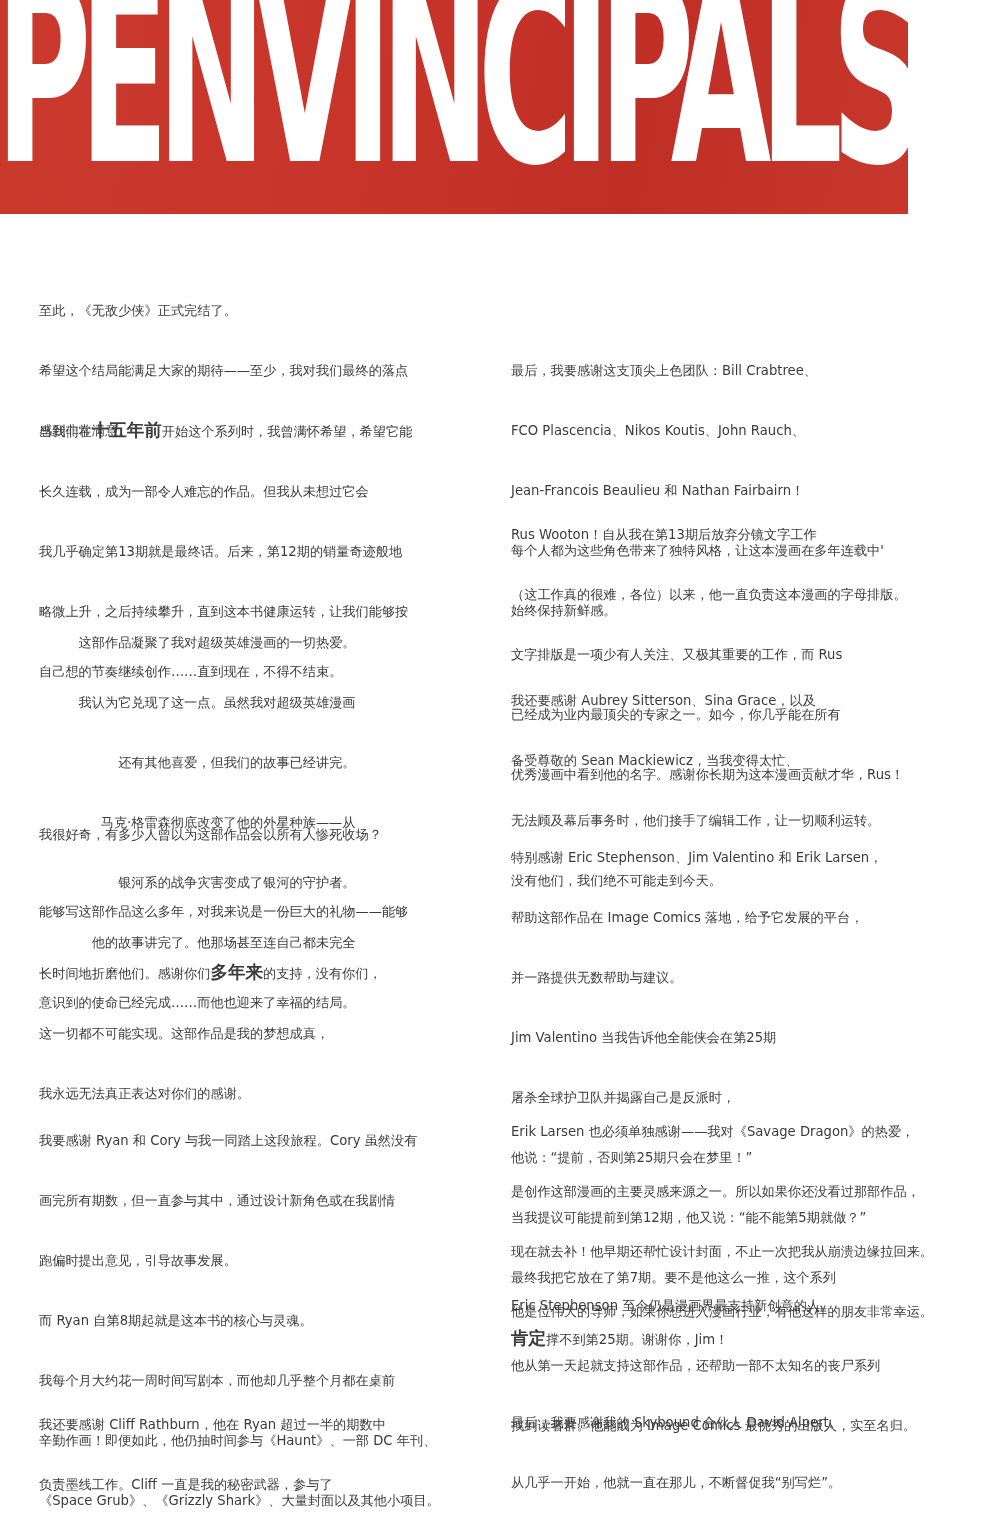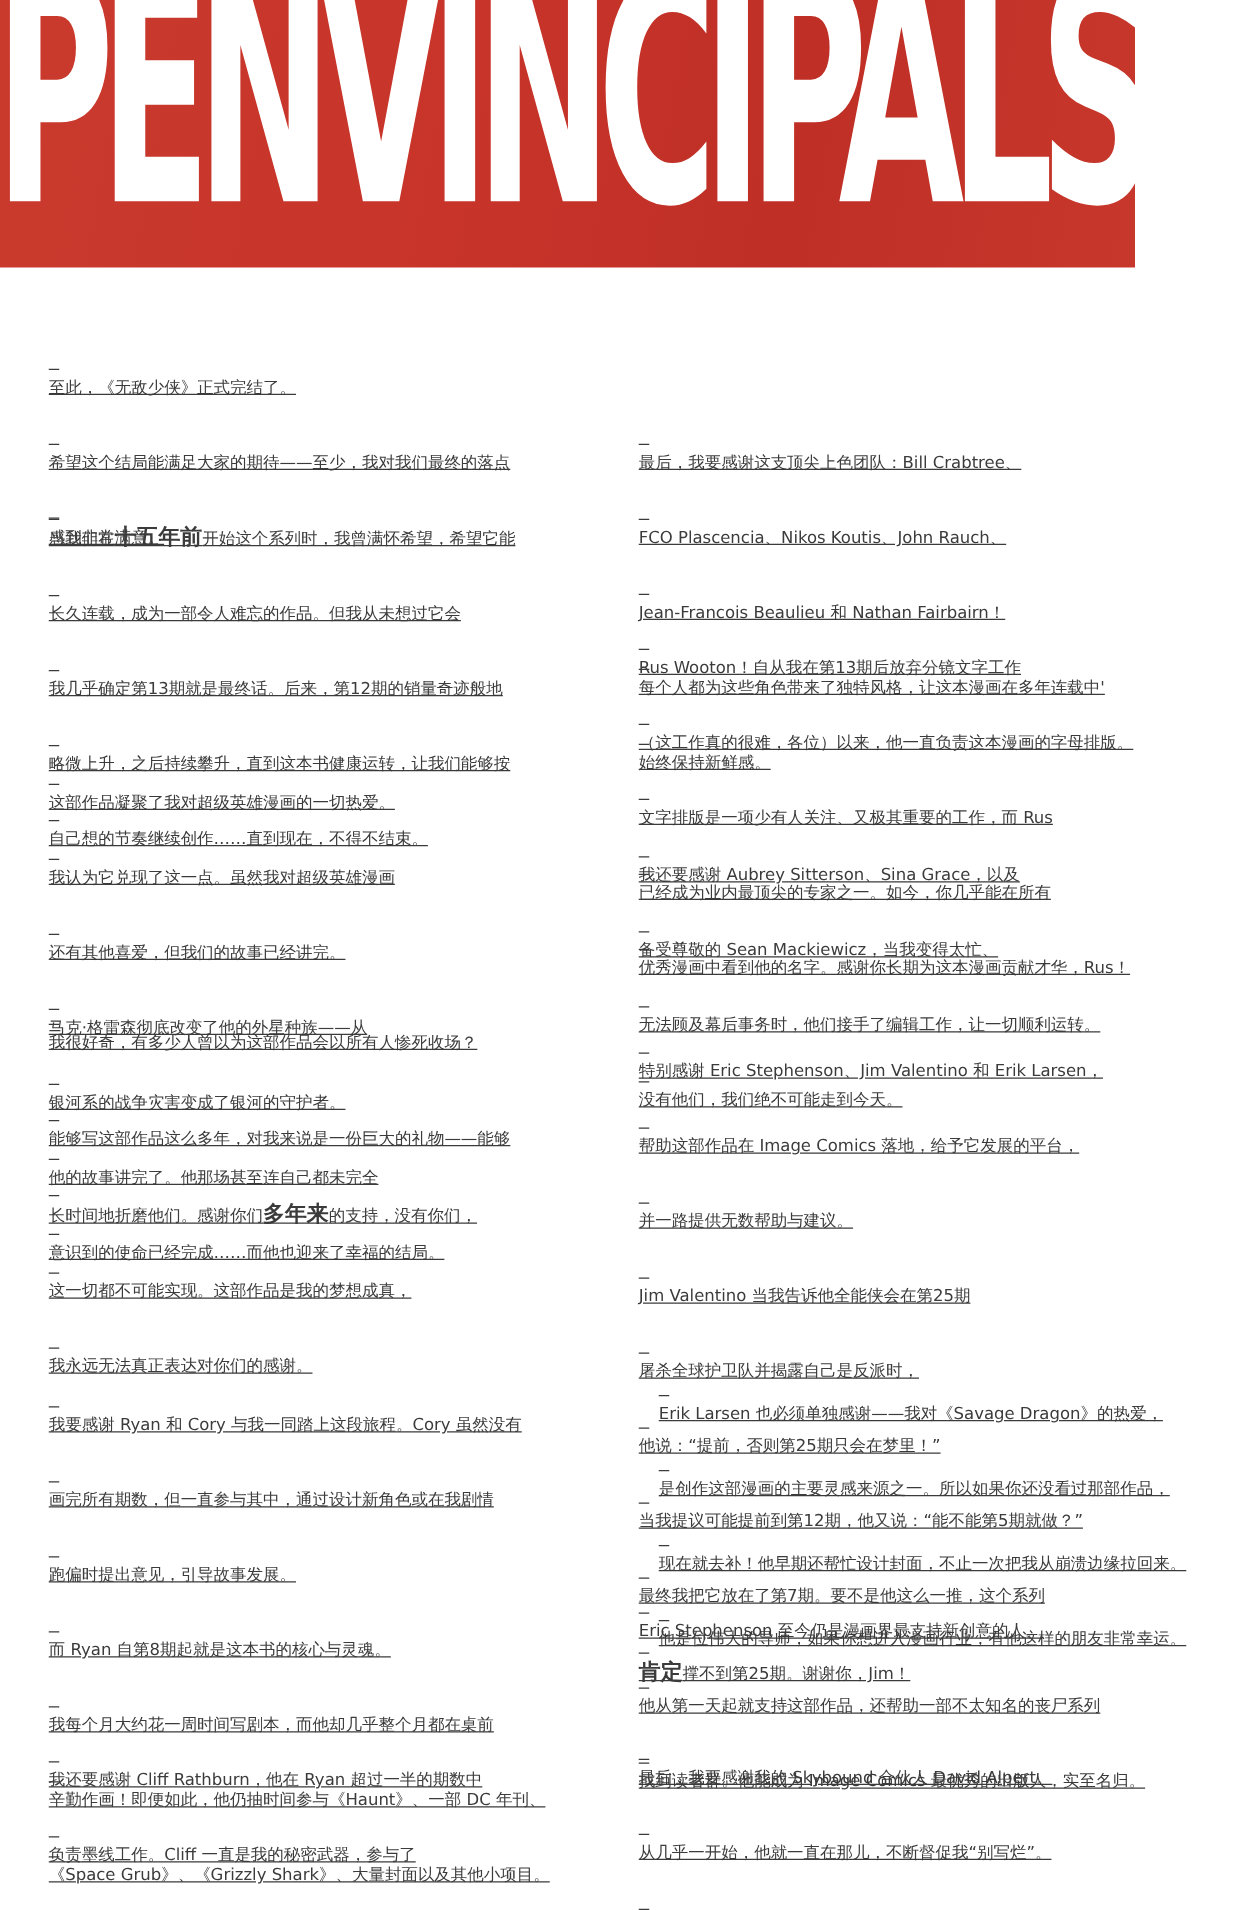--- a/index.html
+++ b/index.html
@@ -19,21 +19,21 @@
     font-size: 250px; line-height: 270px;
     color: #ffffff; letter-spacing: -22px;
     transform: scaleX(0.52); transform-origin: left top;
     white-space: nowrap;
   }
   .header-bottom {
     position: absolute; left: 0; top: 214px; width: 994px; height: 20px; background:#ffffff;
   }
   .para {
     position: absolute; font-size: 13.2px; line-height: 20px; white-space: pre;
-    margin: 0; color: #3b3b3b; text-decoration: underline;
+    margin: 0; color: #3b3b3b;
   }
   .para .line { display: block; }
   .big { font-size: 17.5px; font-weight: bold; text-align: center; }
 </style>
 </head>
 <body>
 
 <div class="header">
   <div class="header-title">PENVINCIPALS</div>
 </div>
@@ -46,21 +46,21 @@
 </div>
 
 <div class="para" style="left:39px; top:380px;">
   <span class="line"><span>当我们在</span><span class="big">十五年前</span><span>开始这个系列时，我曾满怀希望，希望它能</span></span>
   <span class="line">长久连载，成为一部令人难忘的作品。但我从未想过它会</span>
   <span class="line">我几乎确定第13期就是最终话。后来，第12期的销量奇迹般地</span>
   <span class="line">略微上升，之后持续攀升，直到这本书健康运转，让我们能够按</span>
   <span class="line">自己想的节奏继续创作……直到现在，不得不结束。</span>
 </div>
 
-<div class="para" style="left:39px; top:593px;">
+<div class="para" style="left:39px; top:593px;text-align:right;">
   <span class="line">这部作品凝聚了我对超级英雄漫画的一切热爱。</span>
   <span class="line">我认为它兑现了这一点。虽然我对超级英雄漫画</span>
   <span class="line">还有其他喜爱，但我们的故事已经讲完。</span>
   <span class="line">马克·格雷森彻底改变了他的外星种族——从</span>
   <span class="line">银河系的战争灾害变成了银河的守护者。</span>
   <span class="line">他的故事讲完了。他那场甚至连自己都未完全</span>
   <span class="line">意识到的使命已经完成……而他也迎来了幸福的结局。</span>
 </div>
 
 <div class="para" style="left:39px; top:785px;">
@@ -123,21 +123,21 @@
   <span class="line">帮助这部作品在 Image Comics 落地，给予它发展的平台，</span>
   <span class="line">并一路提供无数帮助与建议。</span>
   <span class="line">Jim Valentino 当我告诉他全能侠会在第25期</span>
   <span class="line">屠杀全球护卫队并揭露自己是反派时，</span>
   <span class="line">他说：“提前，否则第25期只会在梦里！”</span>
   <span class="line">当我提议可能提前到第12期，他又说：“能不能第5期就做？”</span>
   <span class="line">最终我把它放在了第7期。要不是他这么一推，这个系列</span>
   <span class="line"><span class="big">肯定</span><span>撑不到第25期。谢谢你，Jim！</span></span>
 </div>
 
-<div class="para" style="left:527px; top:1082px;">
+<div class="para" style="left:511px; top:1082px;">
   <span class="line">Erik Larsen 也必须单独感谢——我对《Savage Dragon》的热爱，</span>
   <span class="line">是创作这部漫画的主要灵感来源之一。所以如果你还没看过那部作品，</span>
   <span class="line">现在就去补！他早期还帮忙设计封面，不止一次把我从崩溃边缘拉回来。</span>
   <span class="line">他是位伟大的导师，如果你想进入漫画行业，有他这样的朋友非常幸运。</span>
 </div>
 
 <div class="para" style="left:511px; top:1256px;">
   <span class="line">Eric Stephenson 至今仍是漫画界最支持新创意的人。</span>
   <span class="line">他从第一天起就支持这部作品，还帮助一部不太知名的丧尸系列</span>
   <span class="line">找到读者群。他能成为 Image Comics 最优秀的出版人，实至名归。</span>

